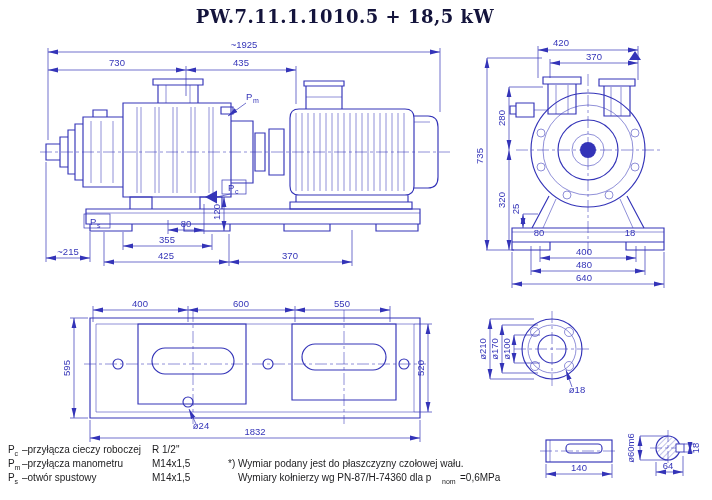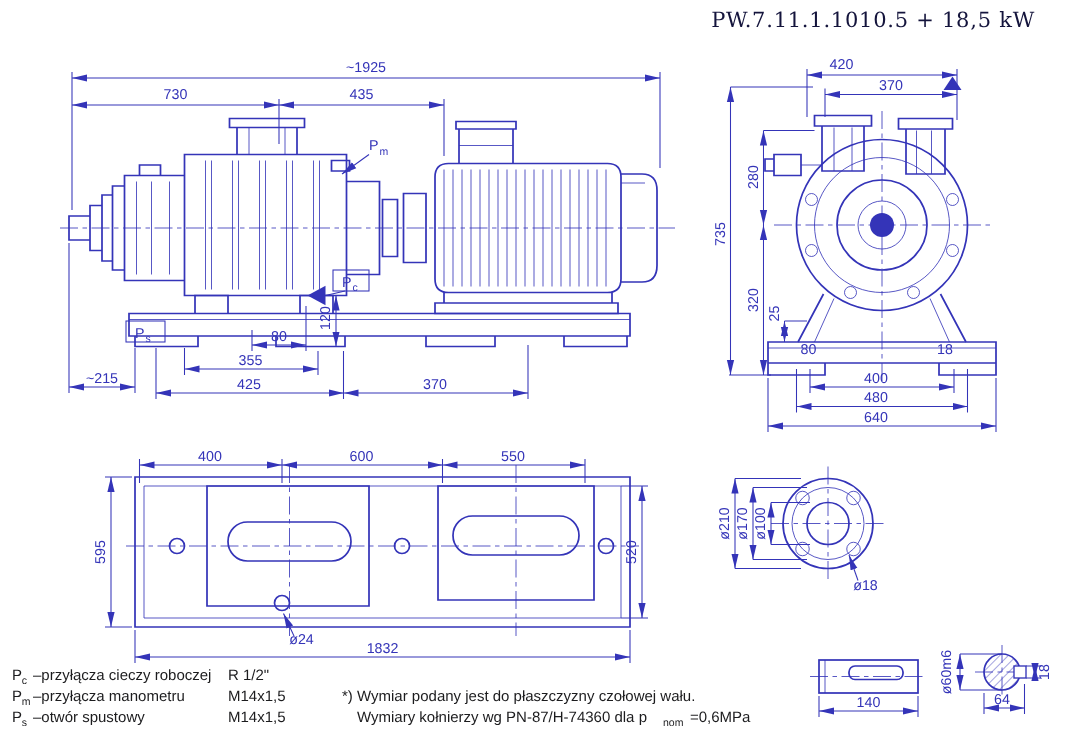--- a/index.html
+++ b/index.html
@@ -1,19 +1,19 @@
 <!DOCTYPE html>
 <html><head>
 <meta charset="utf-8">
 <style>
   html,body{margin:0;padding:0;background:#ffffff;}
   body{width:712px;height:500px;overflow:hidden;font-family:"Liberation Sans",sans-serif;}
   .page{position:relative;width:712px;height:500px;background:#fff;}
-  .title{position:absolute;top:6px;left:0;width:690px;text-align:right;
-         font-family:"DejaVu Serif",serif;font-size:14px;font-weight:normal;
+  .title{position:absolute;top:6px;left:0;width:690px;text-align:center;
+         font-family:"DejaVu Serif",serif;font-size:18px;font-weight:bold;
          color:#14143c;letter-spacing:0.5px;}
   svg{position:absolute;left:0;top:0;}
   .o{fill:none;stroke:#3434b8;stroke-width:1.15;}
   .t{fill:none;stroke:#3434b8;stroke-width:0.55;}
   .d{fill:none;stroke:#3434b8;stroke-width:0.7;}
   .c{fill:none;stroke:#3434b8;stroke-width:0.55;stroke-dasharray:12 3 3 3;}
   .f{fill:#3434b8;stroke:none;}
   .dm{marker-start:url(#a);marker-end:url(#a);}
   .dml{marker-end:url(#a);}
   text{font-family:"Liberation Sans",sans-serif;}

